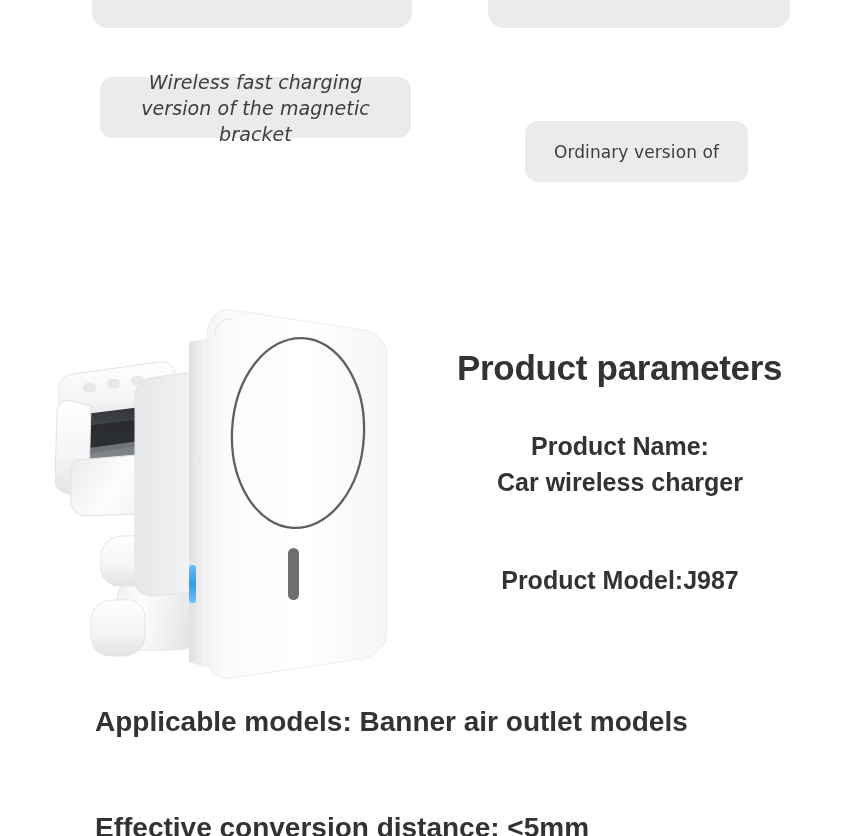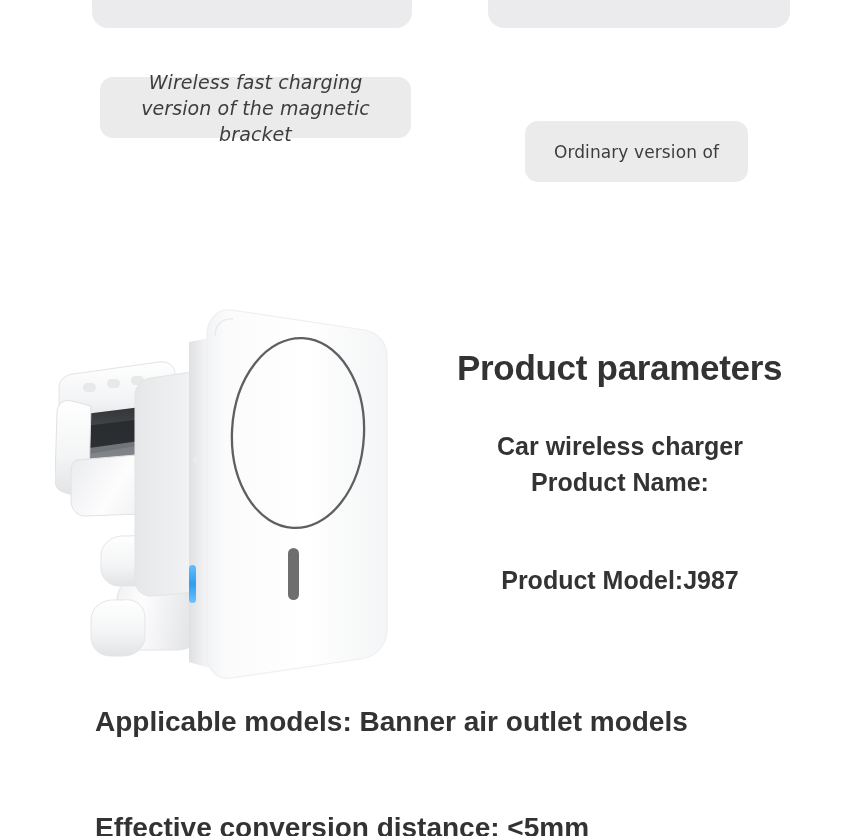--- a/index.html
+++ b/index.html
@@ -243,21 +243,21 @@
 
     <rect x="134" y="265" width="7" height="38" rx="3.5" fill="url(#ledGrad)"></rect>
 
     <circle cx="141" cy="160" r="3.2" fill="#ececee"></circle>
   </svg>
 </div>
 
 <div id="product-parameters-title">Product parameters</div>
 
 <div id="product-name-block">
+  <div>Product Name:</div>
   <div>Car wireless charger</div>
-  <div>Product Name:</div>
 </div>
 
 <div id="product-model-line">Product Model:J987</div>
 
 <div class="spec-line" id="spec-line-applicable">Applicable models: Banner air outlet models</div>
 
 <div class="spec-line" id="spec-line-distance">Effective conversion distance: &lt;5mm</div>
 
 </body></html>

